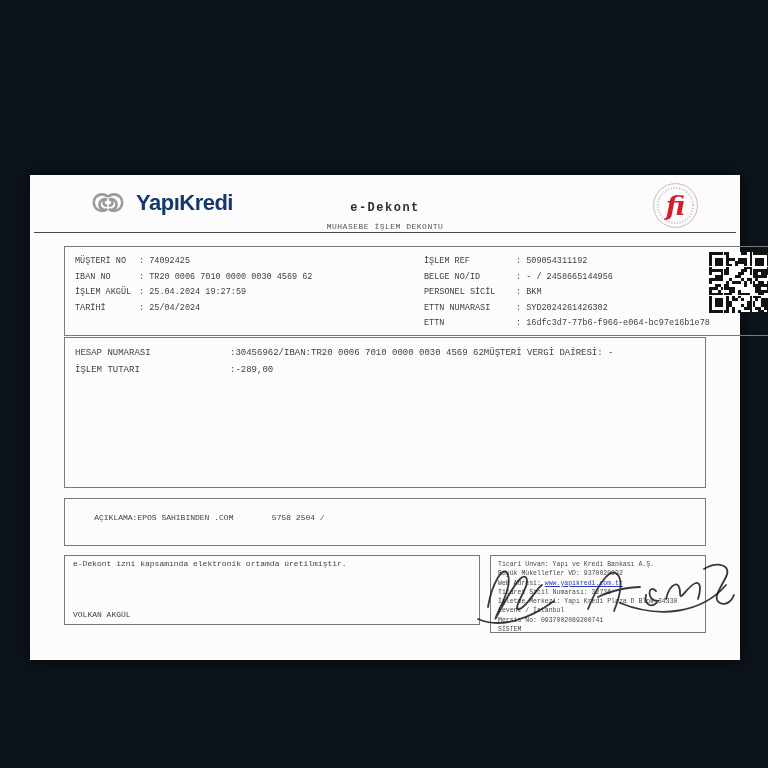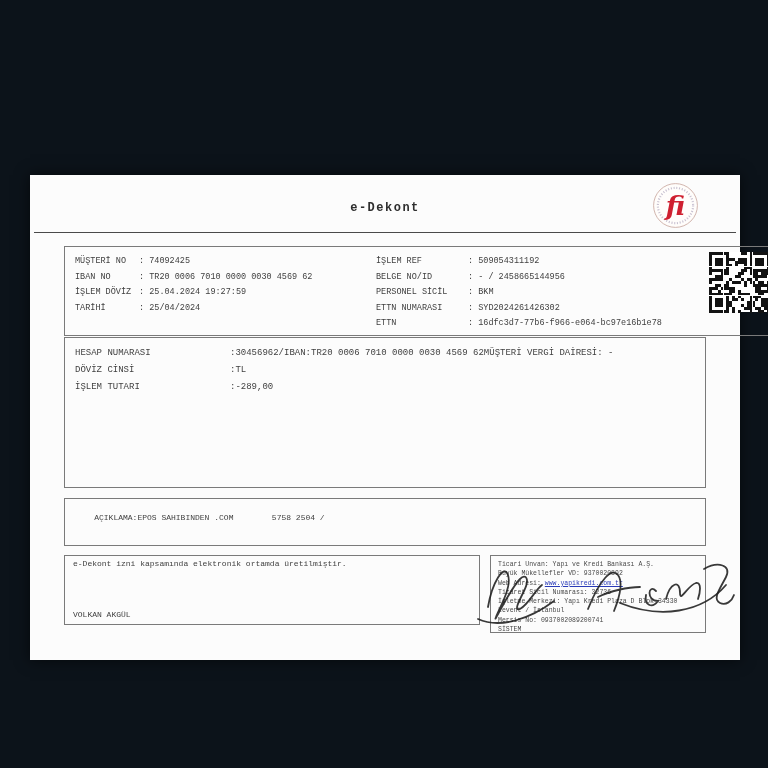--- a/index.html
+++ b/index.html
@@ -27,54 +27,64 @@
   .box-customer{left:34px;top:380px;width:416px;height:70px;padding:3px 8px 5px;
     display:flex;flex-direction:column;justify-content:space-between;font-size:8px;}
   .box-bank{left:460px;top:380px;width:216px;height:78px;padding:4px 7px;
     font-size:6.5px;line-height:9.3px;color:#4a4a4a;}
   
   .col{position:absolute;top:7px;}
   .col-l{left:10px;}
   .col-r{left:311px;}
   .frow{display:flex;font-size:8.5px;line-height:15.5px;white-space:pre;}
   .col-l .lbl{width:64px;flex:none;}
-  .col-r .lbl{width:92px;flex:none;}
+  .col-r .lbl{width:92px;flex:none;margin-left:48px;}
   .arow{display:flex;font-size:9px;line-height:17px;white-space:pre;}
   .arow .lbl{width:155px;flex:none;}
   .box-account .inner{padding:7px 10px;}
   .qr{position:absolute;right:8px;top:5px;width:60px;height:60px;background:#fff;}
   .qr i{position:absolute;width:2.9px;height:2.9px;background:#131313;}
   .credit-line{position:absolute;left:0;top:312px;width:100%;text-align:center;font-size:8px;}
   .credit-line span{border-bottom:1px solid #444;padding:0 10px 1px;}
   .weblink{color:#2a3bb8;text-decoration:underline;cursor:pointer;}
   .sig-overlay{position:absolute;left:420px;top:370px;width:290px;height:95px;pointer-events:none;}
   .sig-overlay path{fill:none;stroke:#1e1e1e;stroke-width:1.8;stroke-linecap:round;opacity:.88;}
 </style>
 </head>
 <body>
 
 <div class="page">
 
+  <div class="brand">
+    <svg width="48" height="28" viewBox="0 0 64 36">
+      <g fill="none" stroke="#9a9a9a" stroke-width="3.4" stroke-linecap="round">
+        <path d="M31,9 a11,11 0 1,0 0,17 a7,7 0 1,1 -0.5,-12.5 a4,4 0 1,0 -1,8"></path>
+        <path d="M33,9 a11,11 0 1,1 0,17 a7,7 0 1,0 0.5,-12.5 a4,4 0 1,1 1,8"></path>
+      </g>
+    </svg>
+    <span class="brand-text">YapıKredi</span>
+  </div>
 
   <div class="doc-title">e-Dekont</div>
+  <div class="doc-subtitle">MUHASEBE İŞLEM DEKONTU</div>
   <div class="head-rule"></div>
 
   <div class="seal">
     <svg viewBox="0 0 44 44" width="47" height="47">
       <circle cx="22" cy="22" r="20.5" fill="#fffdfb" stroke="#c9a8a0" stroke-width="0.8"></circle>
       <circle cx="22" cy="22" r="16.5" fill="none" stroke="#9b8fae" stroke-width="2" stroke-dasharray="1 1.6" opacity="0.55"></circle>
       <text x="22" y="31" text-anchor="middle" font-size="25" font-weight="bold" font-style="italic" font-family="DejaVu Serif, serif" fill="#cf2030">fi</text>
     </svg>
   </div>
 
   <div class="bx box-info">
     <div class="col col-l">
       <div class="frow"><span class="lbl">MÜŞTERİ NO</span><span class="val">: 74092425</span></div>
       <div class="frow"><span class="lbl">IBAN NO</span><span class="val">: TR20 0006 7010 0000 0030 4569 62</span></div>
-      <div class="frow"><span class="lbl">İŞLEM DÖVİZ</span><span class="val">: 25.04.2024 19:27:59</span></div>
+      <div class="frow"><span class="lbl">İŞLEM AKGÜL</span><span class="val">: 25.04.2024 19:27:59</span></div>
       <div class="frow"><span class="lbl">TARİHİ</span><span class="val">: 25/04/2024</span></div>
     </div>
     <div class="col col-r">
       <div class="frow"><span class="lbl">İŞLEM REF</span><span class="val">: 509054311192</span></div>
       <div class="frow"><span class="lbl">BELGE NO/ID</span><span class="val">: - / 2458665144956</span></div>
       <div class="frow"><span class="lbl">PERSONEL SİCİL</span><span class="val">: BKM</span></div>
       <div class="frow"><span class="lbl">ETTN NUMARASI</span><span class="val">: SYD2024261426302</span></div>
       <div class="frow"><span class="lbl">ETTN</span><span class="val">: 16dfc3d7-77b6-f966-e064-bc97e16b1e78</span></div>
     </div>
     <div class="qr" id="qr">
@@ -319,21 +329,20 @@
         <i style="left:40.6px;top:58px"></i>
         <i style="left:49.3px;top:58px"></i>
         <i style="left:52.199999999999996px;top:58px"></i>
         <i style="left:58px;top:58px"></i>
       </div>
   </div>
 
   <div class="bx box-account">
     <div class="inner">
       <div class="arow"><span class="lbl">HESAP NUMARASI</span><span class="val">:30456962/IBAN:TR20 0006 7010 0000 0030 4569 62MÜŞTERİ VERGİ DAİRESİ: -</span></div>
-      <div class="arow"><span class="lbl">DÖVİZ CİNSİ</span><span class="val">:TL</span></div>
       <div class="arow"><span class="lbl">İŞLEM TUTARI</span><span class="val">:-289,00</span></div>
     </div>
   </div>
 
 
   <div class="bx box-desc">
     <span>AÇIKLAMA:EPOS SAHIBINDEN .COM        5758 2504 /</span>
   </div>
 
   <div class="bx box-customer">

